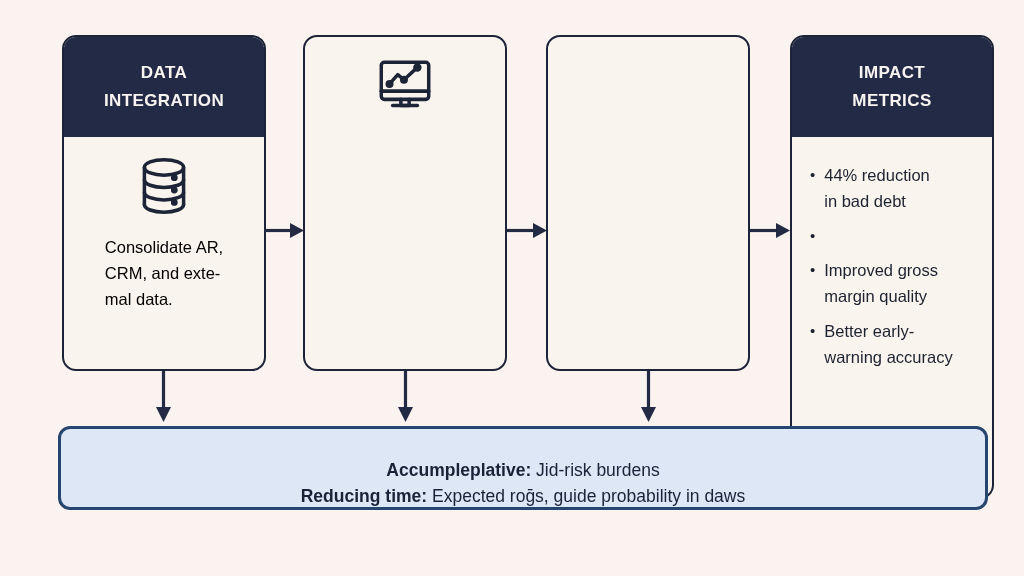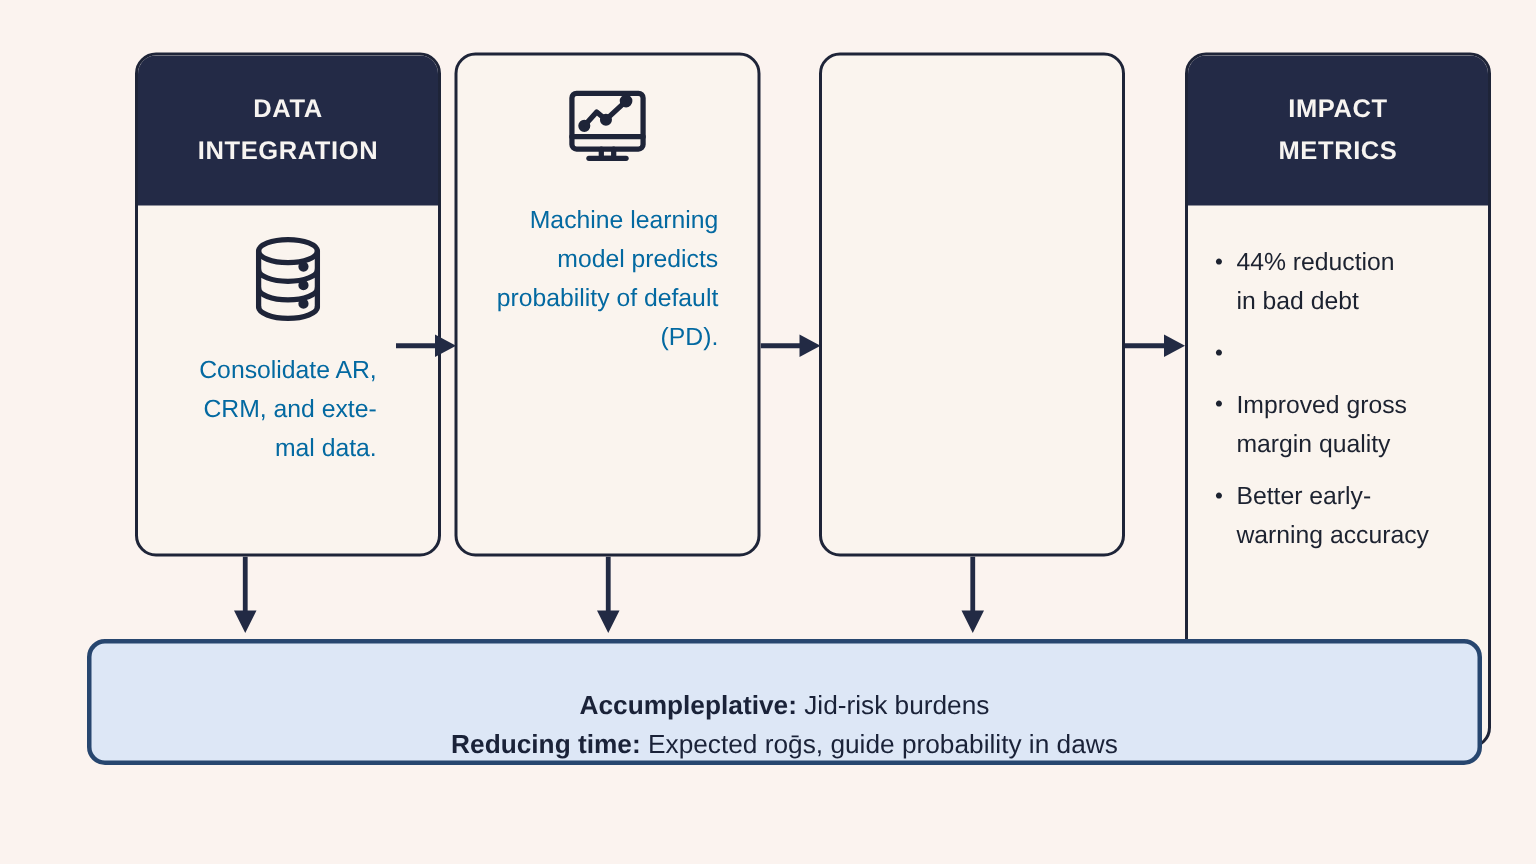--- a/index.html
+++ b/index.html
@@ -20,21 +20,21 @@
     top: 35px;
     width: 204px;
     height: 336px;
     background: #faf4ee;
     border: 2px solid #1e2438;
     border-radius: 14px;
     overflow: hidden;
     display: flex;
     flex-direction: column;
   }
-  .card-1 { left: 62px; margin-left: 28px; }
+  .card-1 { left: 62px; }
   .card-2 { left: 303px; }
   .card-3 { left: 546px; }
   .card-4 { left: 790px; height: 464px; }
   .card-header {
     background: #232a46;
     color: #f7f4f1;
     height: 100px;
     flex: 0 0 100px;
     display: flex;
     align-items: center;
@@ -51,25 +51,25 @@
     display: flex;
     flex-direction: column;
     align-items: center;
     padding-top: 15px;
     color: #1c2230;
   }
   .card-icon { width: 66px; height: 70px; flex: 0 0 auto; }
   .card-icon svg { width: 100%; height: 100%; }
   .card-text {
     margin-top: 13px;
-    text-align: right;
+    text-align: left;
     font-size: 16.5px;
     line-height: 1.57;
     white-space: pre-line;
-    color: #0369a1;
+    color: #000000;
   }
   .metric-list {
     list-style: none;
     margin-top: 10px;
     width: 100%;
     padding: 0 10px 0 18px;
   }
   .metric-list li {
     display: flex;
     gap: 9px;
@@ -140,24 +140,20 @@
           <rect x="9" y="8" width="46" height="36" rx="3"></rect>
           <path d="M9 36 H55"></path>
           <path d="M28 44 v6 h8 v-6"></path>
           <path d="M20 50 H44"></path>
           <path d="M17 29 L25 20 L31 25 L44 13"></path>
           <circle cx="17" cy="29" r="2.2" fill="#1e2438"></circle>
           <circle cx="31" cy="25" r="2.2" fill="#1e2438"></circle>
           <circle cx="44" cy="13" r="2.4" fill="#1e2438"></circle>
         </svg>
       </span>
-      <div class="card-text">Machine learning
-model predicts
-probability of default
-(PD).</div>
     </div>
   </div>
 
   <div class="card card-3">
   </div>
 
   <div class="card card-4">
     <div class="card-header">IMPACT
 METRICS</div>
     <div class="card-body">

